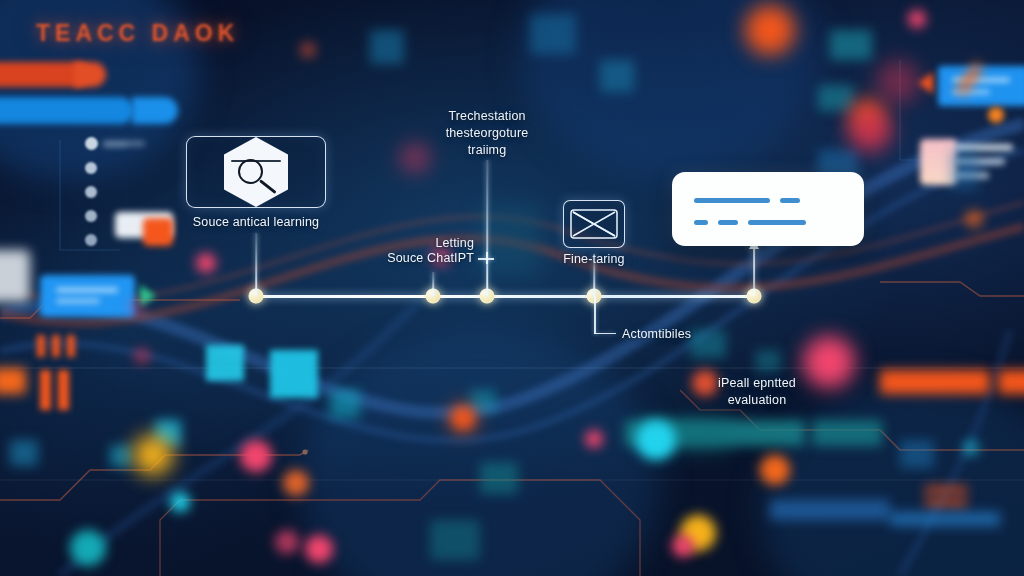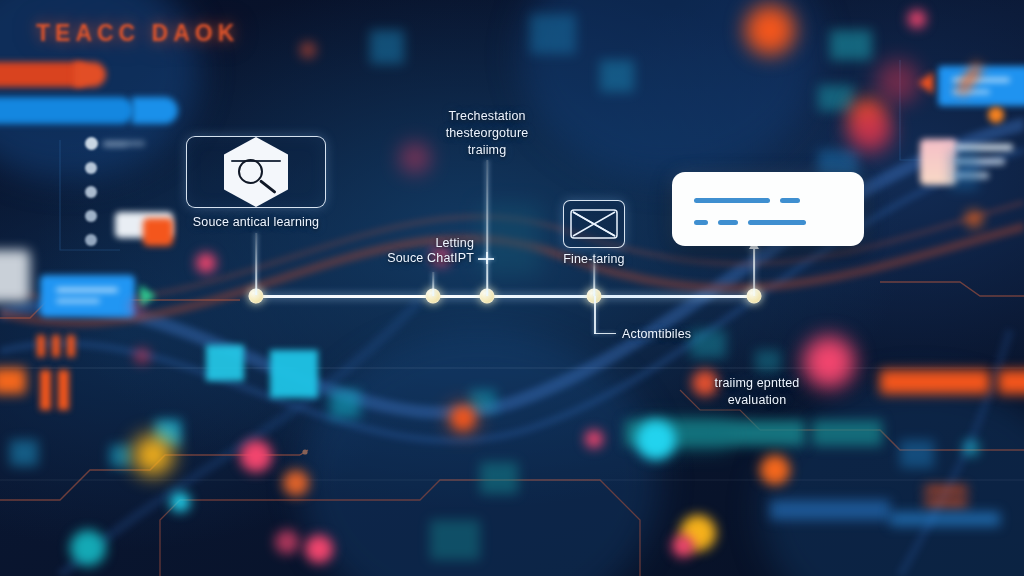--- a/index.html
+++ b/index.html
@@ -317,21 +317,21 @@
         <path d="M8,8 L50,32" stroke="#eaf4ff" stroke-width="1.5" fill="none"></path>
         <path d="M8,32 L29,20 L8,8" stroke="#eaf4ff" stroke-width="1.5" fill="none"></path>
         <path d="M50,32 L29,20 L50,8" stroke="#eaf4ff" stroke-width="1.5" fill="none"></path>
       </svg>
     </div>
   </div>
   <div class="label center" style="left:594px;top:252px;width:140px">Fine-taring</div>
 
   <div class="label" style="left:622px;top:327px;width:150px">Actomtibiles</div>
 
-  <div class="label center" style="left:757px;top:375px;width:170px;line-height:17px">traiimg epntted
+  <div class="label center" style="left:757px;top:375px;width:170px;line-height:17px">iPeall epntted
 evaluation</div>
 
   <div class="doc-card" style="left:672px;top:172px;width:192px;height:74px">
     <div class="doc-row">
       <span class="dash" style="width:76px"></span>
       <span class="dash" style="width:20px"></span>
     </div>
     <div class="doc-row">
       <span class="dash" style="width:14px"></span>
       <span class="dash" style="width:20px"></span>

